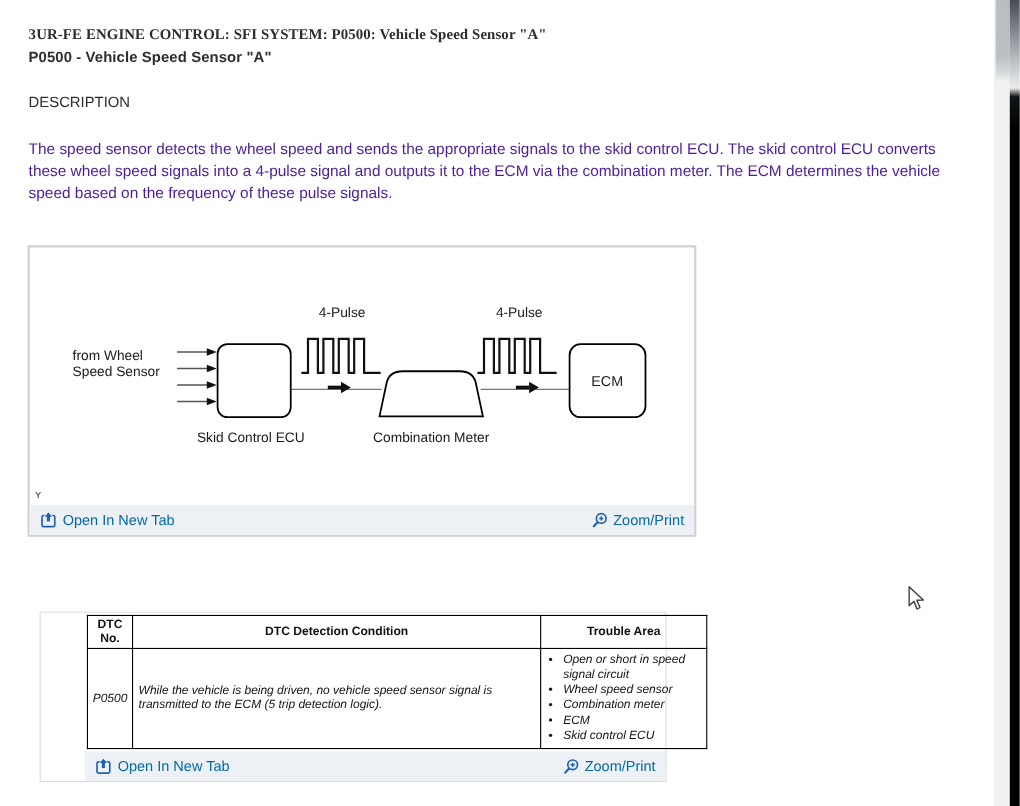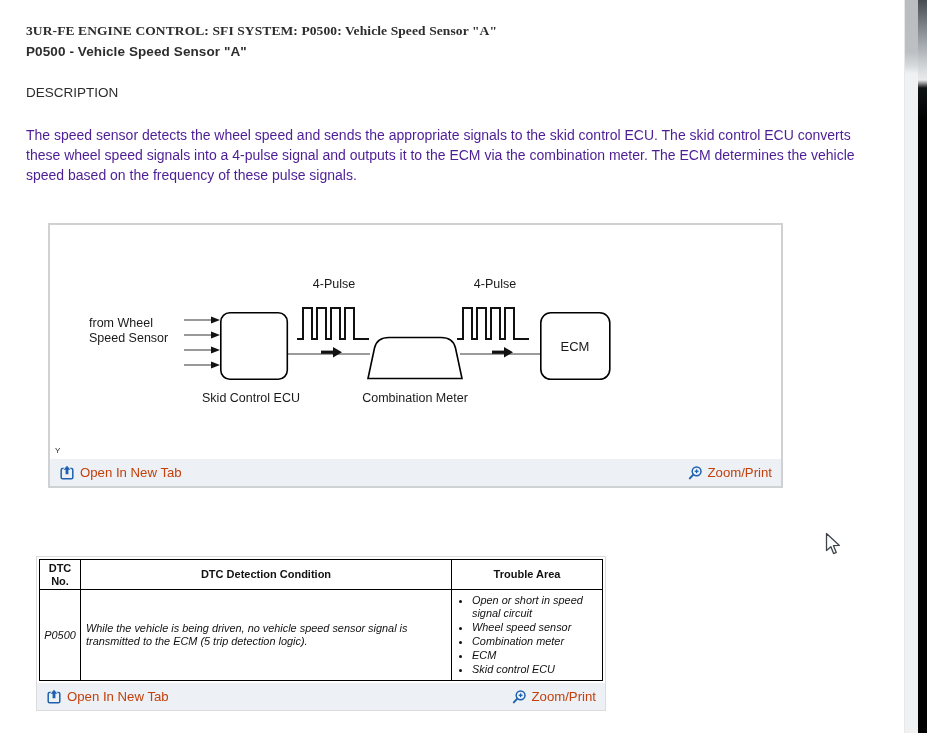--- a/index.html
+++ b/index.html
@@ -9,28 +9,28 @@
 
   
   .title { left:26px; font-weight:bold; font-size:13.5px; color:#2d2d2d; letter-spacing:.1px; }
   #title1 { top:23px;font-family:Liberation Serif, serif; }
   #title2 { top:44px; }
   #desc-head { left:26px; top:85px; font-weight:normal; font-size:13.5px; color:#2d2d2d; }
   #desc-text { left:26px; top:125px; width:842px; font-size:14px; line-height:20px; color:#4c1d95; }
 
   
   .card { background:#fff; border:2px solid #cfd1d3; }
-  #diagram-card { left:25px; top:223px; width:735px; height:265px;margin-left:23px; }
+  #diagram-card { left:25px; top:223px; width:608px; height:265px; }
   #table-card  { left:36px; top:556px; width:570px; border:1px solid #dcdcdc; }
 
   .fig-footer { position:absolute; left:0; right:0; bottom:0; height:27px;
     background:#edf0f5; display:flex; align-items:center; justify-content:space-between;
     padding:0 9px; }
   #table-card .fig-footer { position:relative; height:27px; }
-  .fig-link { display:flex; align-items:center; gap:5px; color:#c2410c; font-size:13.2px;
+  .fig-link { display:flex; align-items:center; gap:5px; color:#0369a1; font-size:13.2px;
     cursor:pointer; text-decoration:none; }
   .fig-link svg { display:block; }
 
   #corner-mark { left:5px; bottom:31px; font-size:8px; color:#222; }
 
   
   #dtc-table { margin:2px; border-collapse:collapse; table-layout:fixed; width:564px;
     color:#111; }
   #dtc-table th, #dtc-table td { border:1px solid #000; }
   #dtc-table th { font-size:11px; font-weight:bold; text-align:center; height:30px;
@@ -126,21 +126,21 @@
         <circle cx="9.6" cy="6.3" r="4.4" fill="none" stroke="#1d61ae" stroke-width="1.5"></circle>
         <line x1="9.6" y1="4.4" x2="9.6" y2="8.2" stroke="#1d61ae" stroke-width="1.3"></line>
         <line x1="7.7" y1="6.3" x2="11.5" y2="6.3" stroke="#1d61ae" stroke-width="1.3"></line>
         <line x1="6.3" y1="9.7" x2="2.8" y2="13.4" stroke="#1d61ae" stroke-width="1.9" stroke-linecap="round"></line>
       </svg>
       <span>Zoom/Print</span>
     </a>
   </div>
 </div>
 
-<div class="abs" id="table-card" style="position:absolute;">
+<div class="abs" id="table-card" style="position:absolute;padding-left:40px;">
   <table id="dtc-table">
     <colgroup>
         <col class="col-no">
         <col class="col-cond">
         <col class="col-area">
       </colgroup>
     <thead>
       <tr>
         <th>DTC No.</th>
         <th>DTC Detection Condition</th>

